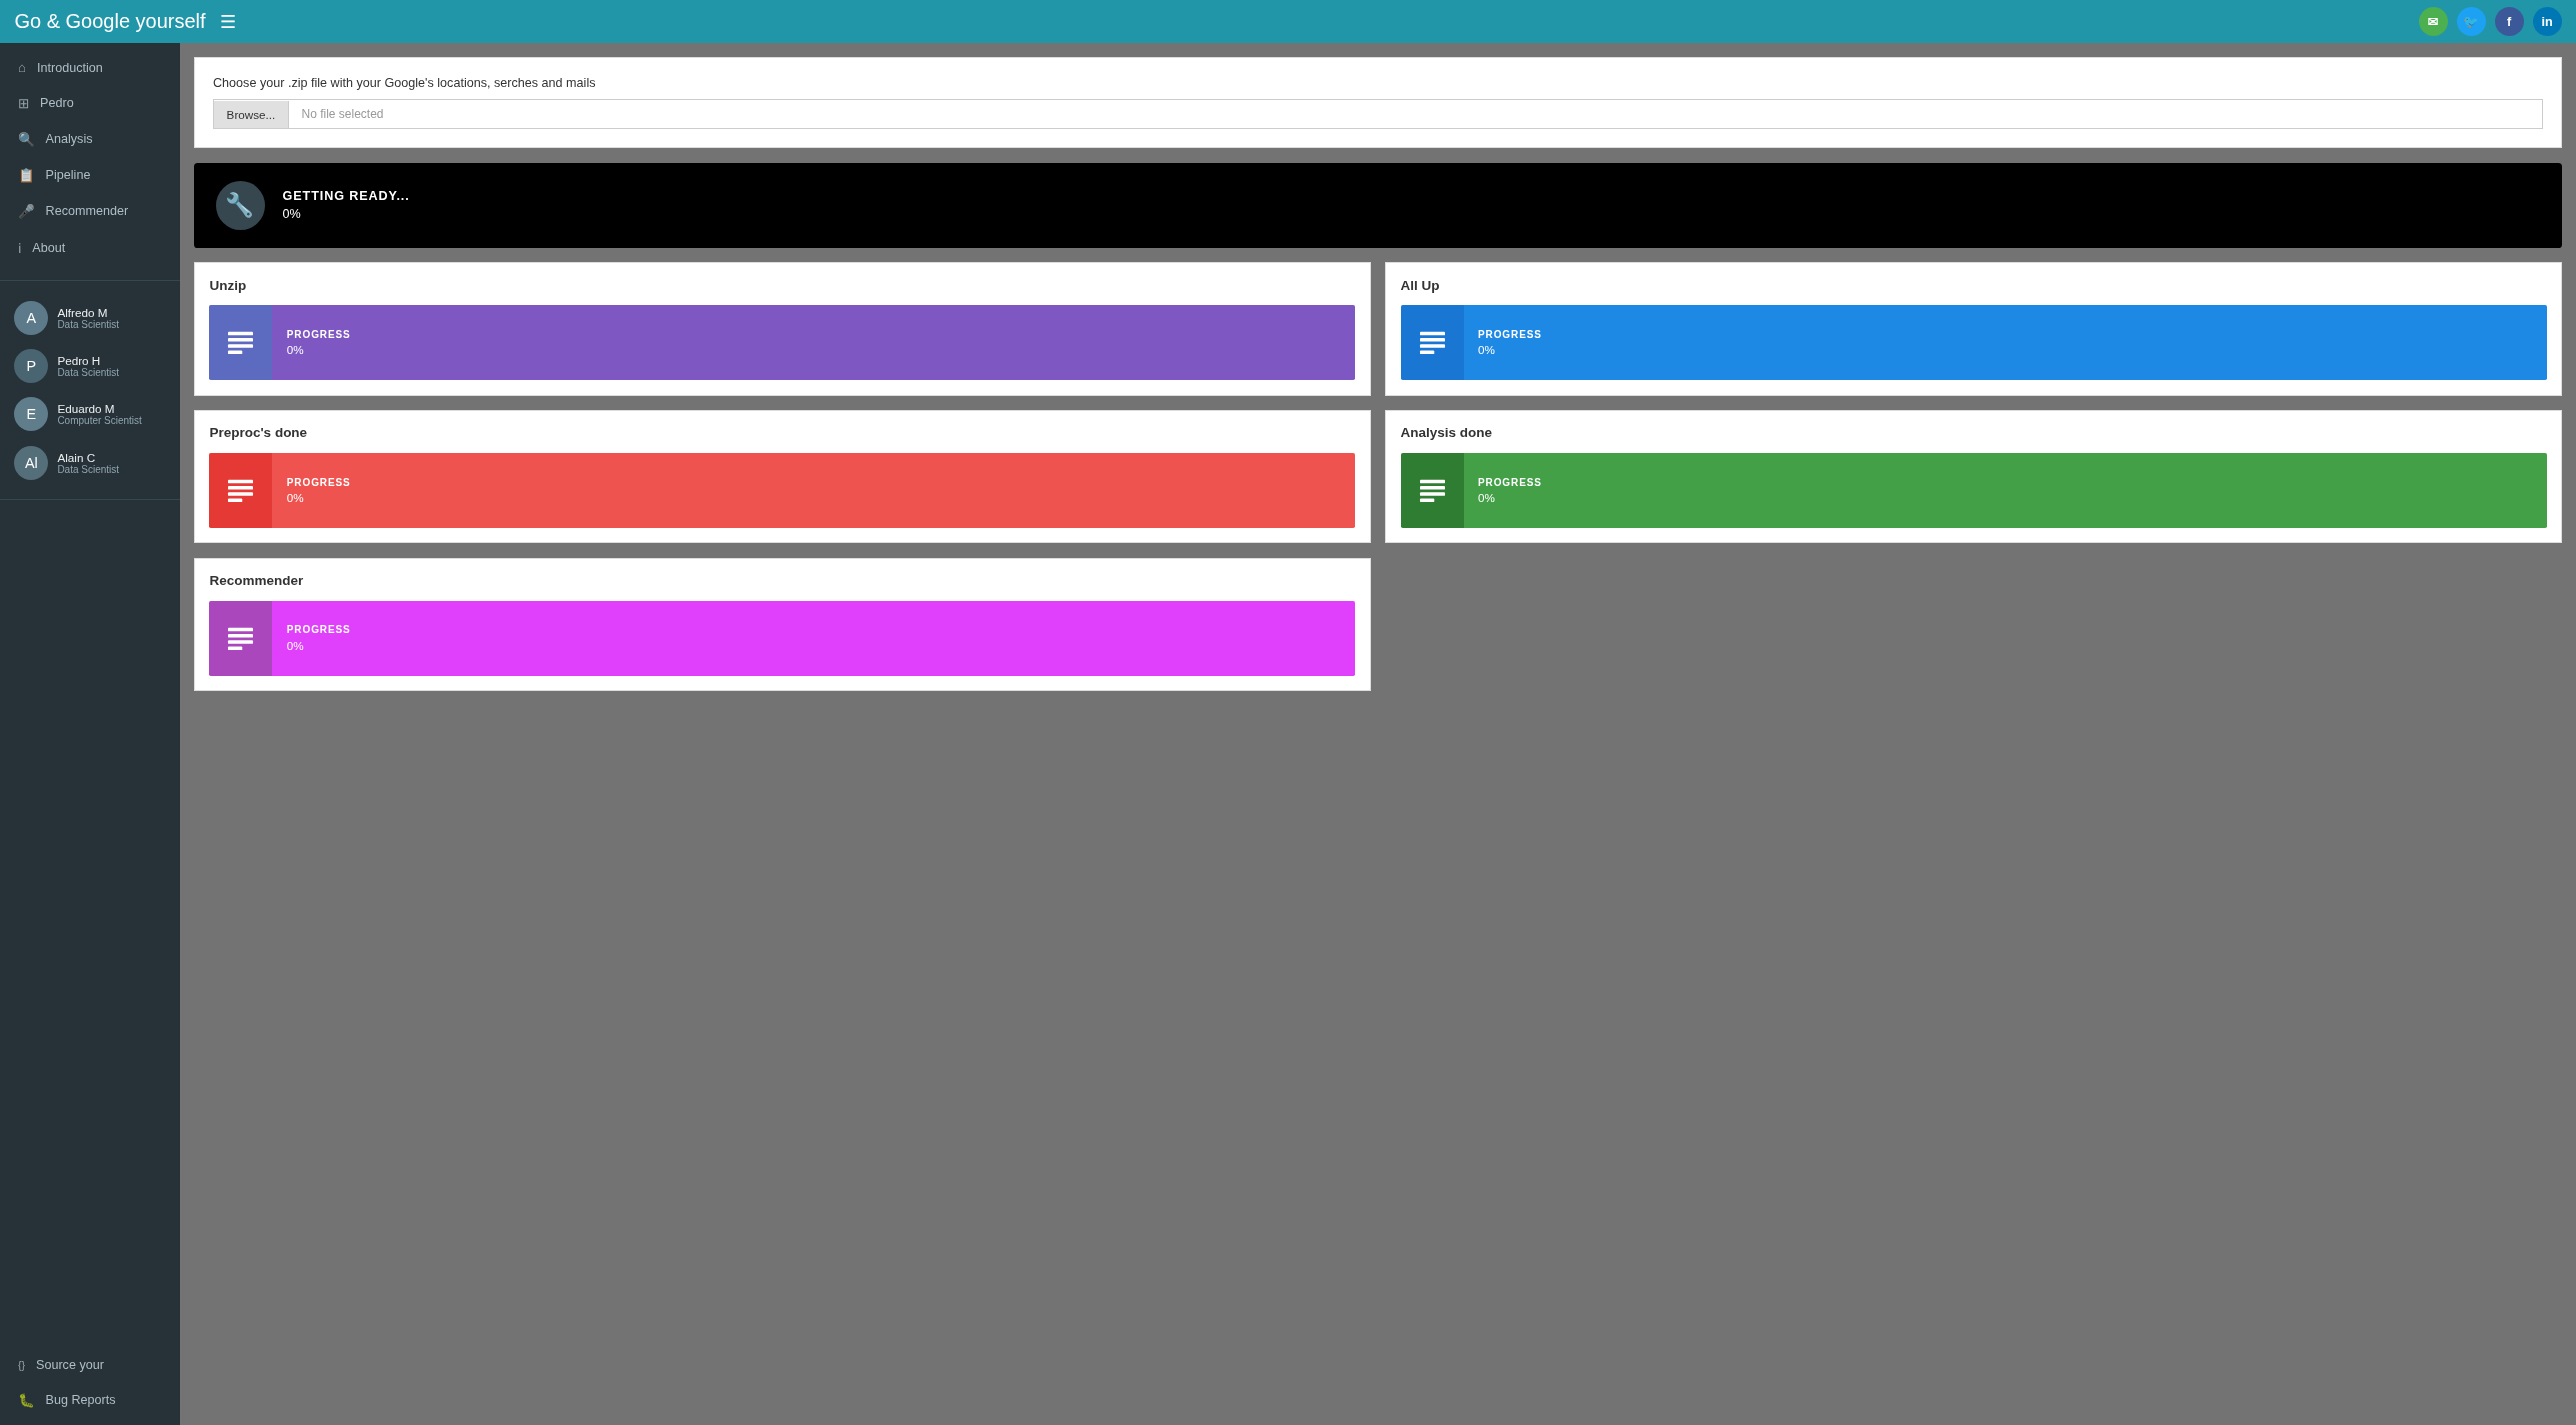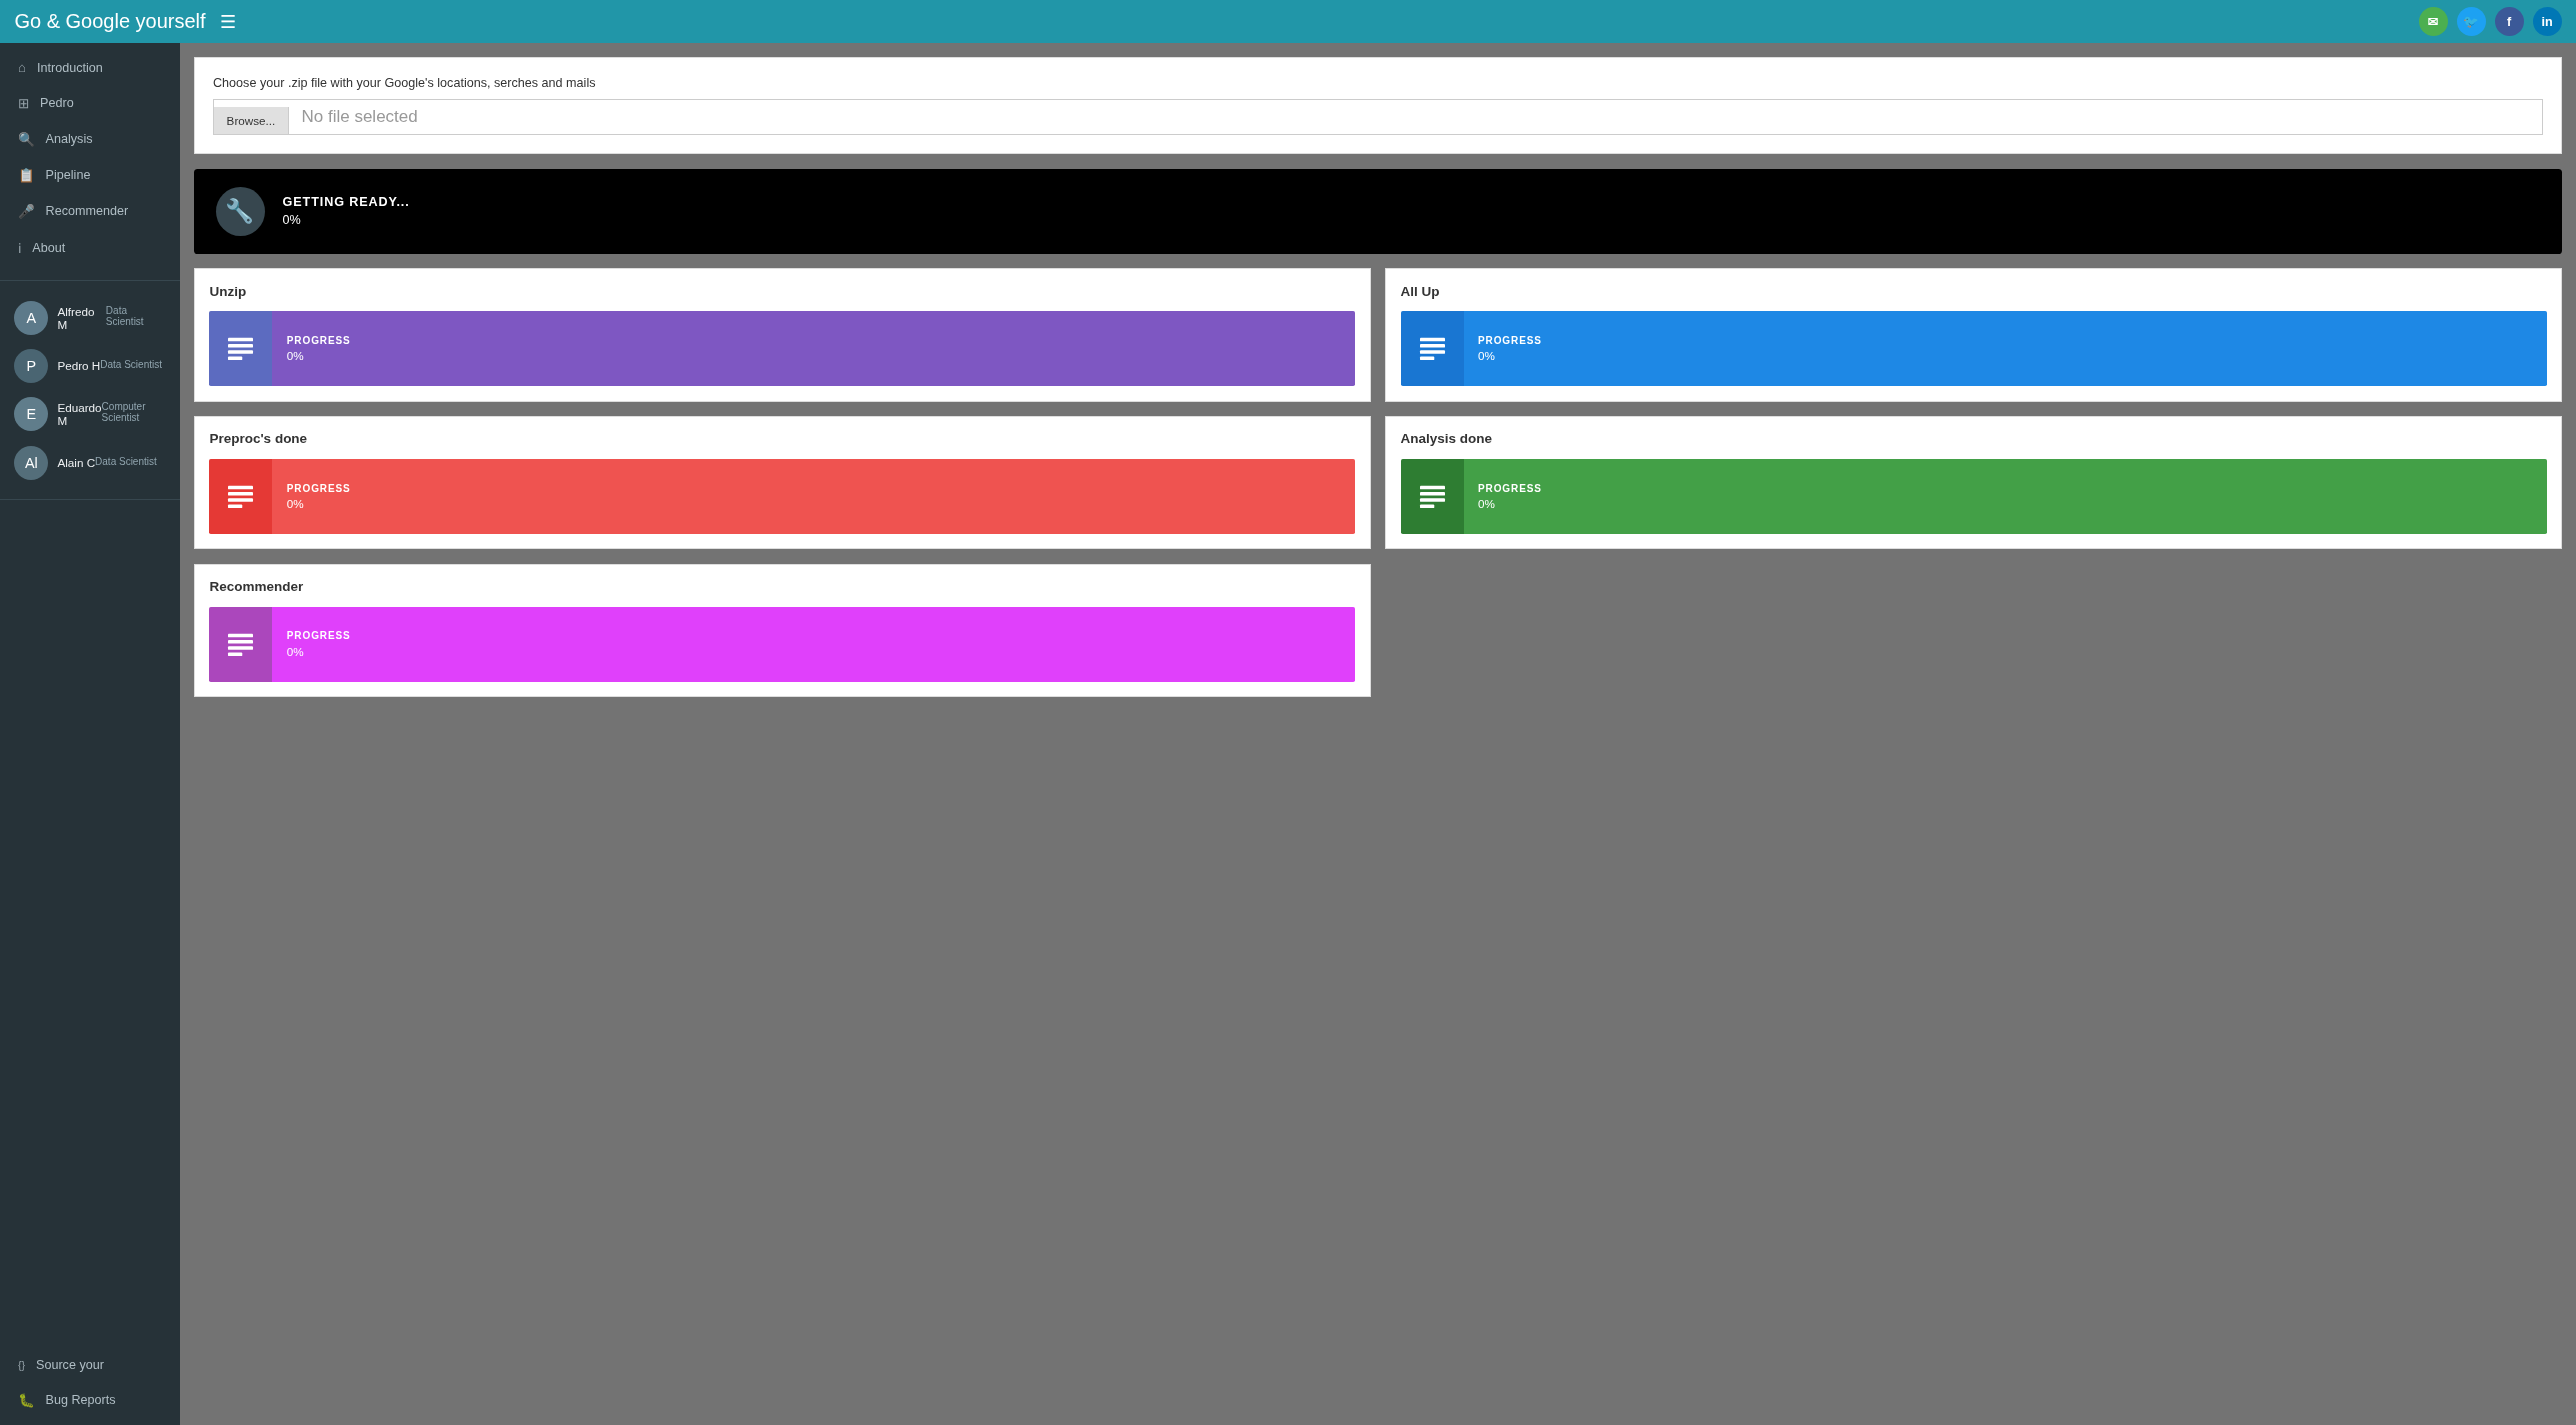--- a/index.html
+++ b/index.html
@@ -87,21 +87,21 @@
     .user-avatar {
       width: 34px; height: 34px;
       border-radius: 50%;
       background: #546e7a;
       overflow: hidden;
       flex-shrink: 0;
       display: flex; align-items: center; justify-content: center;
       font-size: 14.4px;
       color: white;
     }
-    .user-info { display: flex; }
+    .user-info { display: flex; flex-direction: column; }
     .user-name { font-size: 11.7px; color: #eceff1; font-weight: 500; }
     .user-role { font-size: 10px; color: #90a4ae; }
 
     
     .sidebar-bottom { margin-top: auto; padding: 7.2px 0; }
 
     
     .content {
       flex: 1;
       overflow-y: auto;
@@ -131,21 +131,21 @@
       border: none;
       padding: 7.2px 12.6px;
       font-size: 11.7px;
       cursor: pointer;
       color: #333;
       border-right: 0.9px solid #ccc;
       flex-shrink: 0;
     }
     .no-file-text {
       padding: 7.2px 12.6px;
-      font-size: 17px;
+      font-size: 12px;
       color: #999;
       flex: 1;
       background: white;
     }
 
     
     .getting-ready-section {
       background: black;
       border-radius: 3.6px;
       padding: 18px 21.6px;

